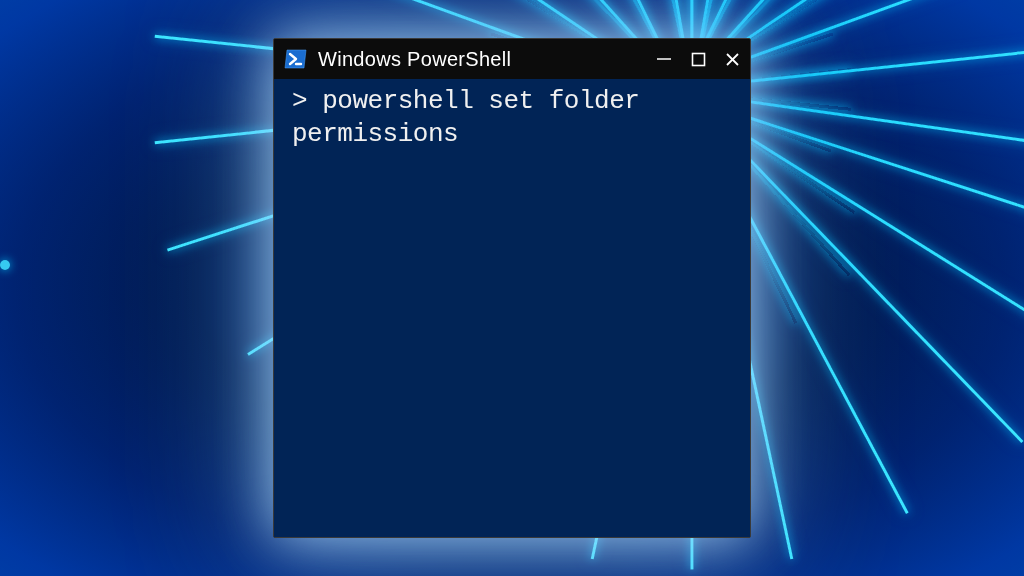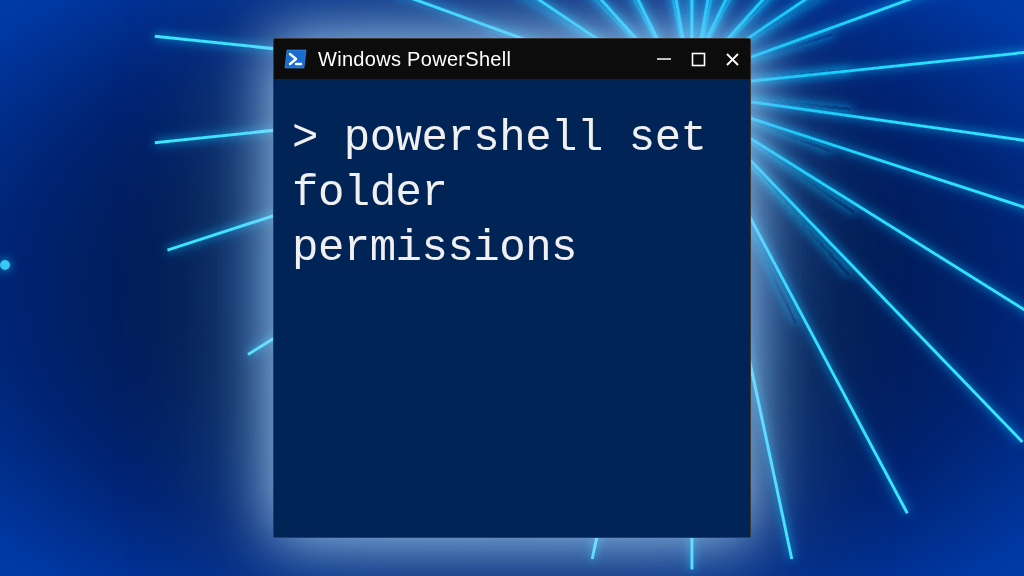--- a/index.html
+++ b/index.html
@@ -104,23 +104,23 @@
       height: 20px;
       display: flex;
       align-items: center;
       justify-content: center;
       cursor: pointer;
     }
     
     .terminal {
       flex: 1;
       background: #012456;
-      padding: 32px 18px;
+      padding: 6px 18px;
       font-family: 'Consolas', 'Courier New', monospace;
-      font-size: 44px;
+      font-size: 26px;
       line-height: 1.25;
       color: #f0f0f0;
       letter-spacing: -0.5px;
     }
     
     .prompt-char { display: inline; }
     .cmd-text { display: inline; }
   </style>
 </head>
 <body>

